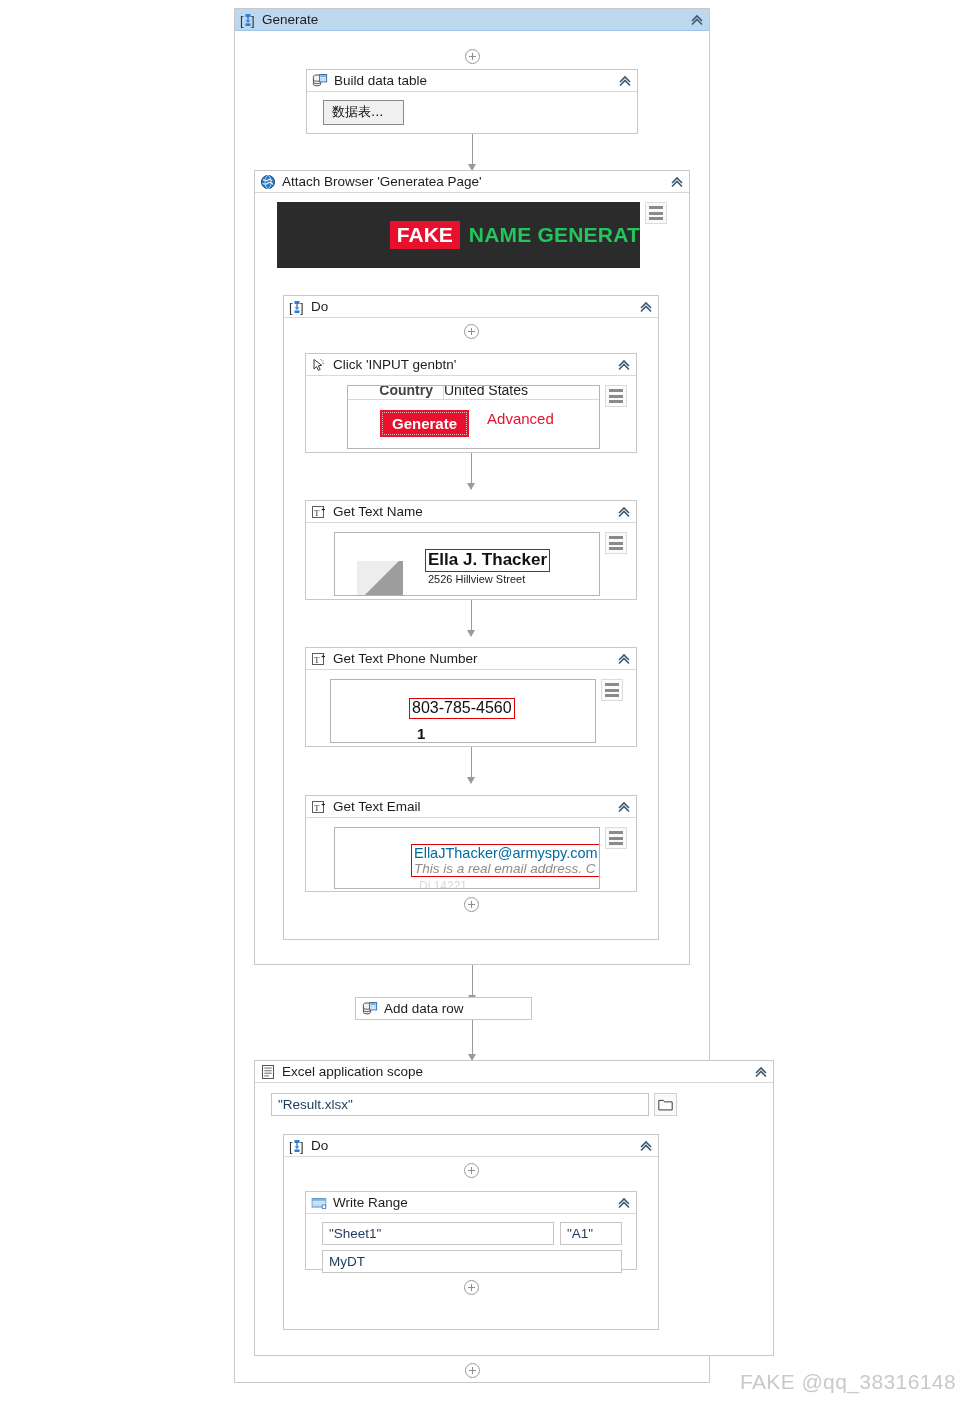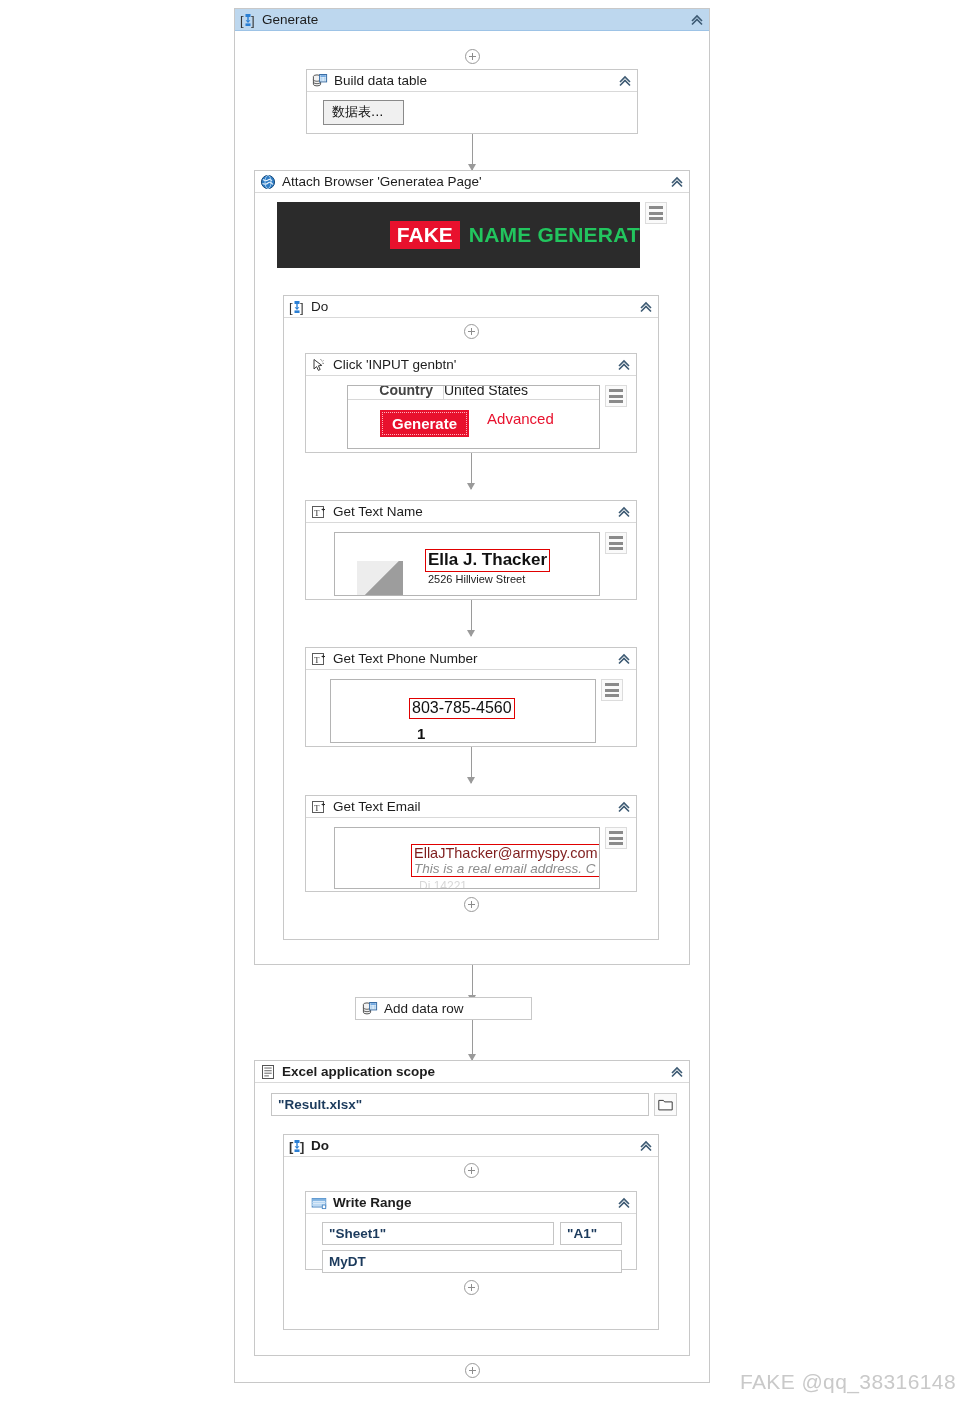--- a/index.html
+++ b/index.html
@@ -137,21 +137,21 @@
   .pname { font-size: 17px; font-weight: bold; color: #111; white-space: nowrap; }
   .paddr { font-size: 11px; color: #222; padding-left: 3px; margin-top: 1px; white-space: nowrap; }
 
   
   .phone { padding: 18px 0 8px 0; }
   .phone .val { font-size: 16px; color: #111; white-space: nowrap; }
   .phone .sub { font-size: 15px; color: #111; font-weight: bold; padding-left: 6px; margin-top: 6px; }
 
   
   .email { padding: 16px 0 0 0; }
-  .email .addr { font-size: 14.5px; color: #7f1d1d; white-space: nowrap; }
+  .email .addr { font-size: 14.5px; color: #0369a1; white-space: nowrap; }
   .email .note { font-size: 13.5px; color: #8d8d8d; font-style: italic; white-space: nowrap; }
   .email .cut { font-size: 12px; color: #333; padding-left: 6px; margin-top: 2px;
                 white-space: nowrap; }
 
   
   .field {
     border: 1px solid #c5c5c5; background: #fff; height: 23px;
     font-size: 13.5px; color: #1b3a5c; line-height: 21px;
     padding: 0 6px; white-space: nowrap; overflow: hidden;
   }
@@ -478,21 +478,21 @@
           <rect x="11.4" y="6.3" width="2.4" height="1.4" fill="#9ec8ec"></rect>
         </svg>
       </span>
       <span>Add data row</span>
     </div>
 
     <div class="conn" style="position:absolute;left:0;top:1011px;width:474px;height:40px;">
       <div class="line" style="height:40px;"></div>
     </div>
 
-    <div class="act" style="position:absolute;left:19px;top:1051px;width:436px;height:296px;font-weight:bold;">
+    <div class="act" style="position:absolute;left:19px;top:1051px;width:520px;height:296px;">
       <div class="act-hdr plain">
         <span class="ico">
           <svg width="16" height="16" viewBox="0 0 16 16">
             <rect x="2.5" y="1.5" width="11" height="13" fill="#fff" stroke="#555" stroke-width="1"></rect>
             <rect x="4.3" y="3.4" width="7.4" height="1.3" fill="#8a8a8a"></rect>
             <rect x="4.3" y="6" width="7.4" height="1.3" fill="#8a8a8a"></rect>
             <rect x="4.3" y="8.6" width="7.4" height="1.3" fill="#8a8a8a"></rect>
             <rect x="4.3" y="11.2" width="4.6" height="1.3" fill="#8a8a8a"></rect>
           </svg>
         </span>

